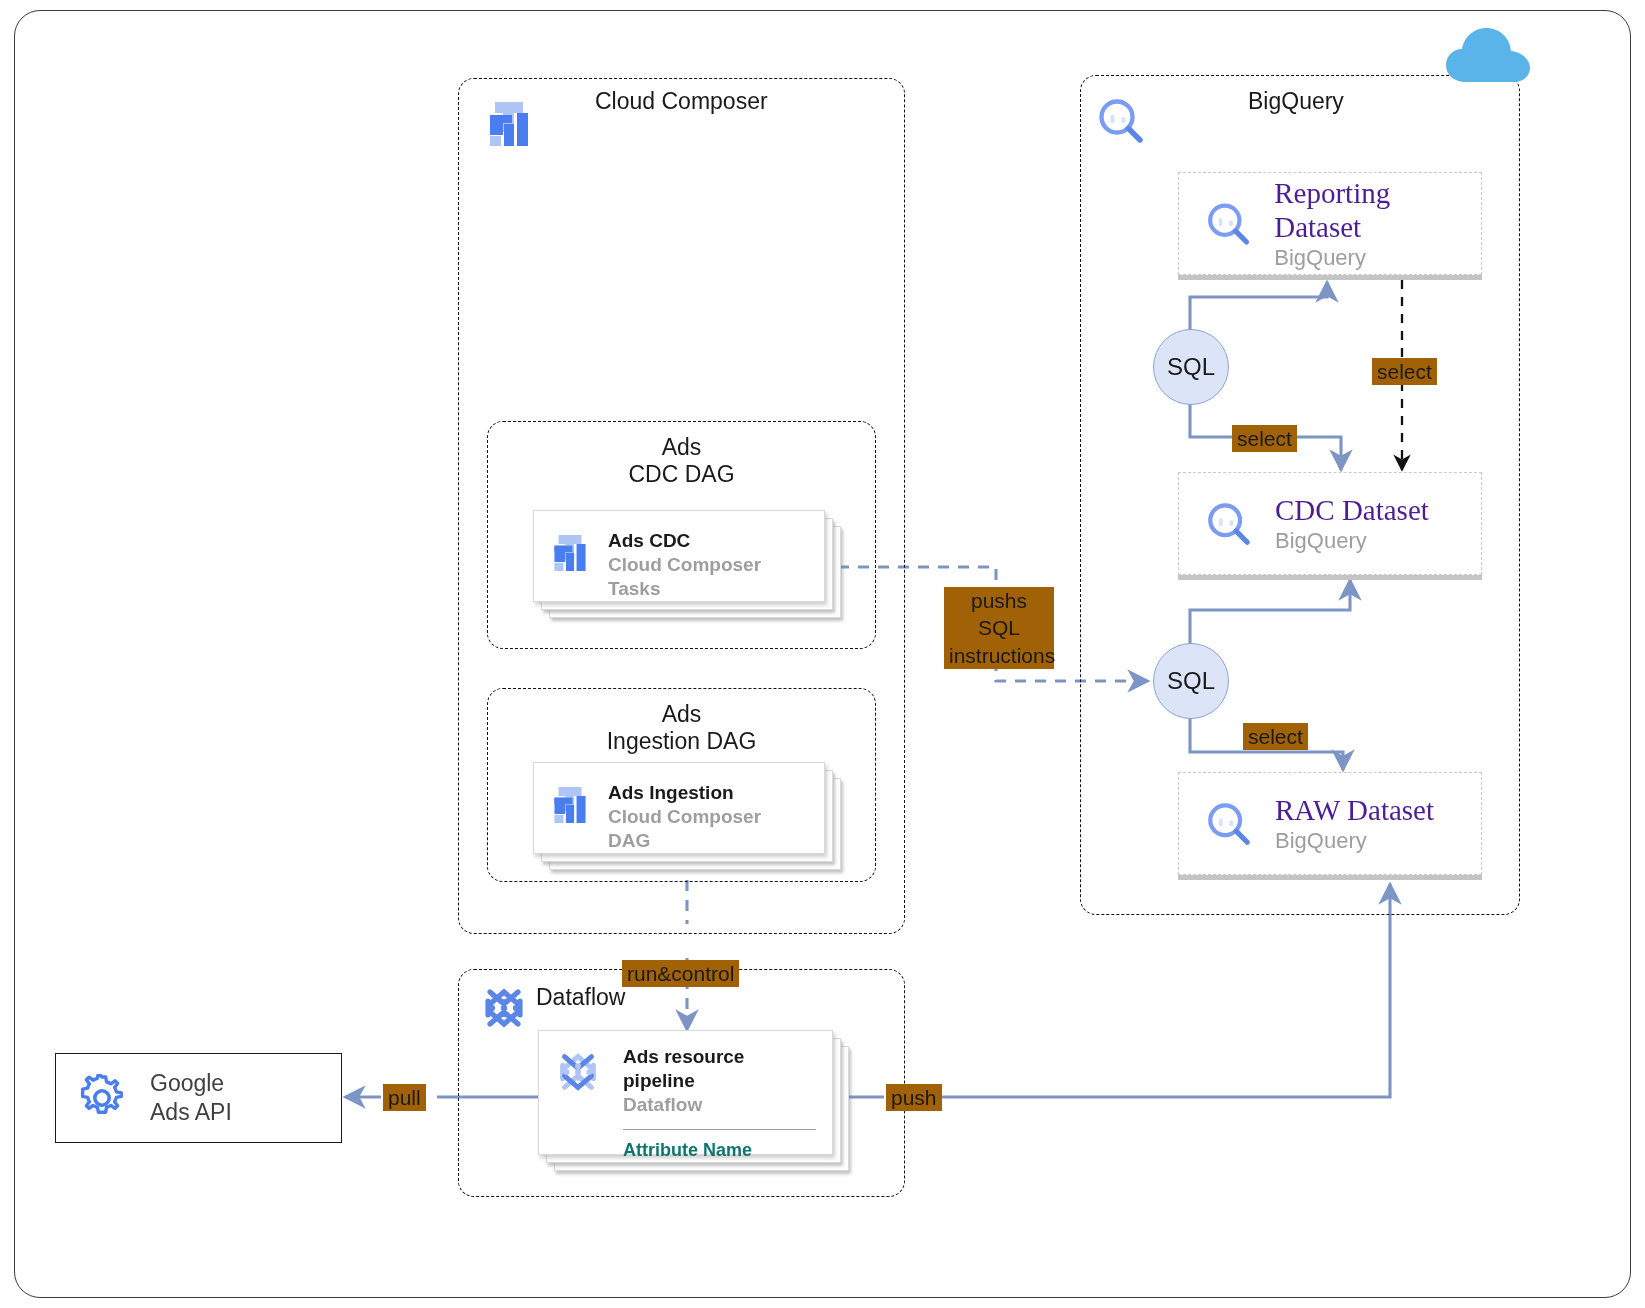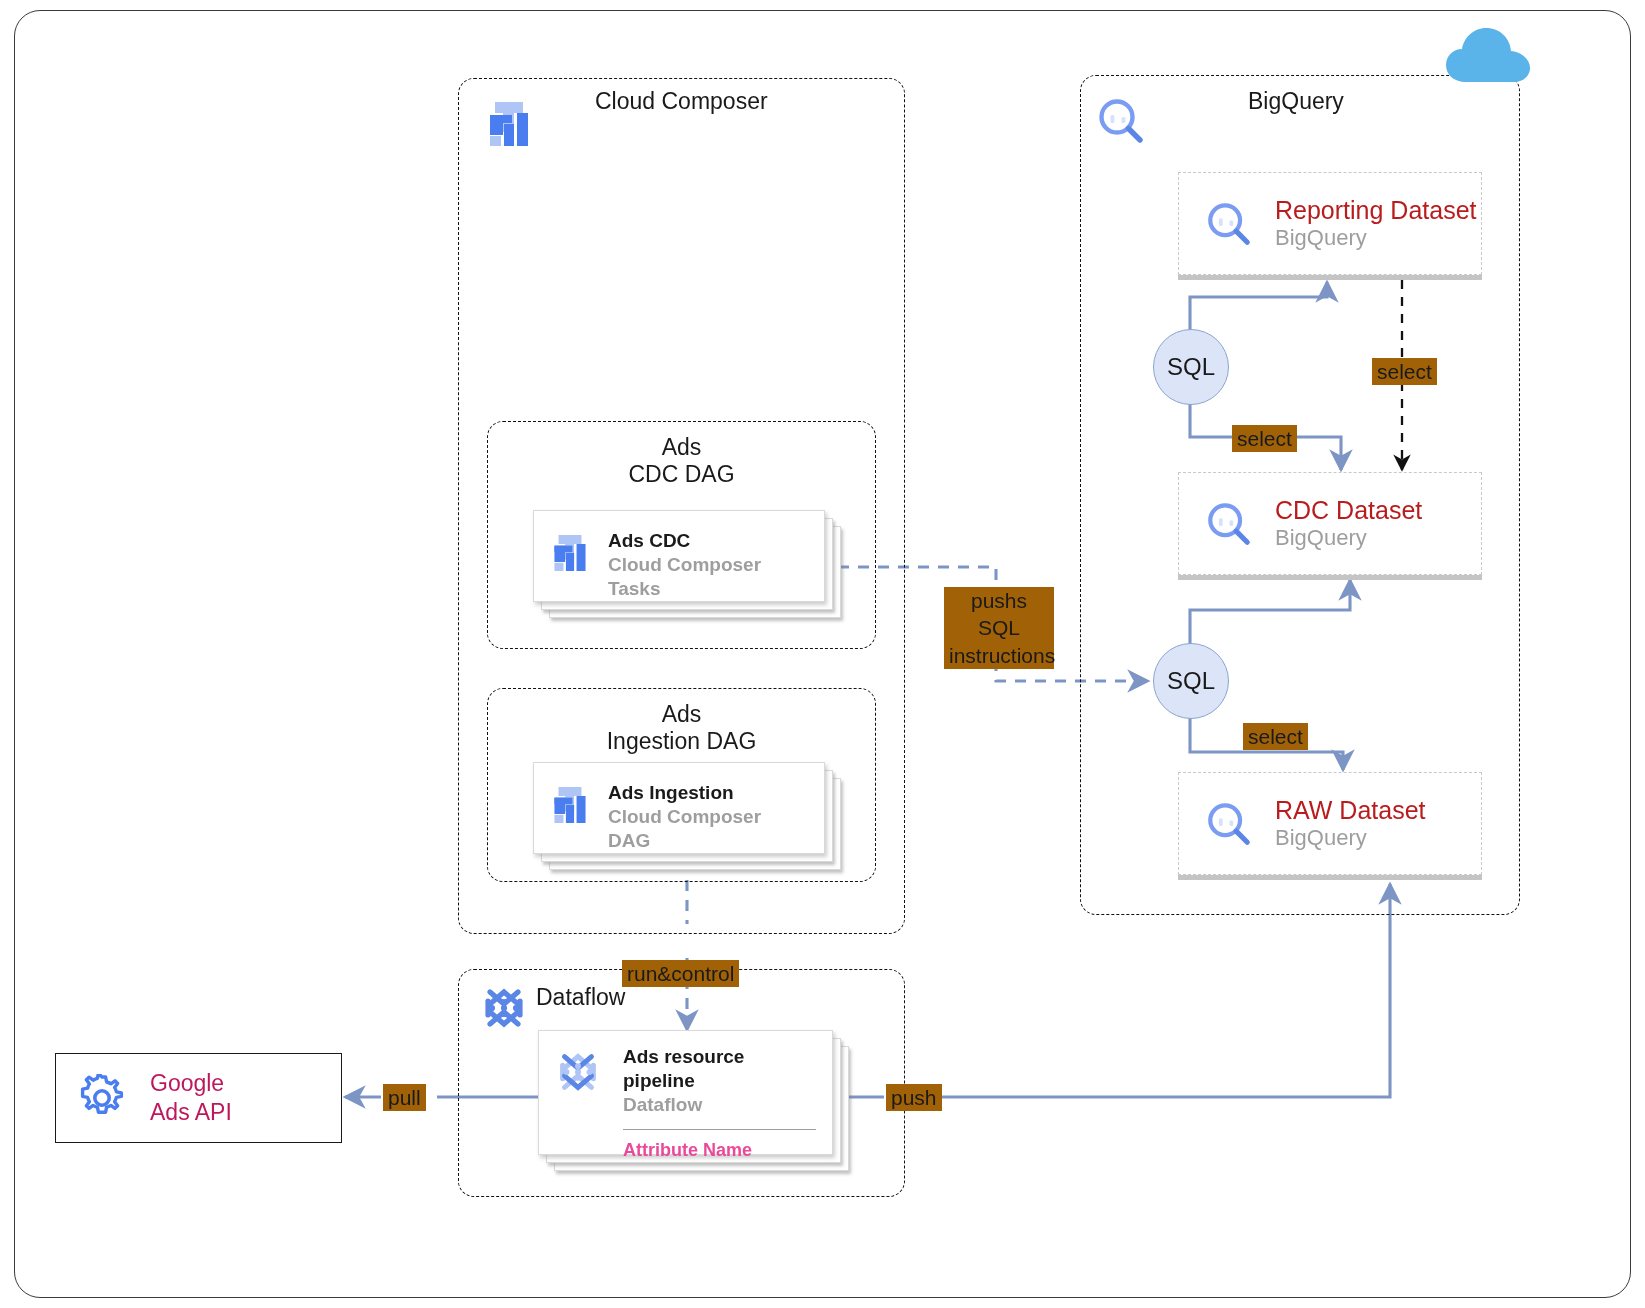--- a/index.html
+++ b/index.html
@@ -52,33 +52,33 @@
     position: absolute; left: 0; top: 0;
     width: 100%; height: 100%;
     display: flex; align-items: flex-start;
     padding: 16px 14px 10px 18px;
   }
   .card-icon { flex: 0 0 auto; margin-right: 20px; margin-top: 6px; }
   .card-text { flex: 1 1 auto; padding-top: 2px; font-weight: bold; }
   .card-title { font-size: 19px; color: #1a1a1a; line-height: 1.27; }
   .card-sub   { font-size: 19px; color: #9e9e9e; line-height: 1.27; }
   .card-rule  { height: 1px; background: #9e9e9e; margin: 12px 4px 10px 0; }
-  .card-attr  { font-size: 18px; color: #ec4899; }
+  .card-attr  { font-size: 18px; color: #0f766e; }
 
   
   .dataset {
     position: absolute;
     border: 1.4px dashed #c9c9c9;
     background: #fff;
     display: flex; align-items: center;
     padding-left: 26px;
     box-shadow: 0 5px 0 0 #c4c4c4;
   }
   .dataset .ds-text { margin-left: 22px; }
-  .ds-title { font-size: 25px; color: #b91c1c; line-height: 1.2; }
+  .ds-title { font-size: 29px; color: #4c1d95; line-height: 1.2; font-family: Liberation Serif, serif; }
   .ds-sub   { font-size: 22px; color: #9e9e9e; line-height: 1.2; }
 
   
   .sql-node {
     position: absolute;
     border-radius: 50%;
     background: #dce5f7;
     border: 1.6px solid #8ba4cf;
     display: flex; align-items: center; justify-content: center;
     font-size: 24px; color: #1a1a1a;
@@ -89,21 +89,21 @@
     font-size: 19px; color: #8a8a8a; line-height: 1.25;
     margin-top: 8px; white-space: pre-line;
   }
   
   .plain-box {
     position: absolute;
     border: 1.6px solid #1a1a1a;
     background: #fff;
     display: flex; align-items: center; padding-left: 22px;
   }
-  .plain-box .pb-text { margin-left: 24px; font-size: 23px; color: #be185d; line-height: 1.25; }
+  .plain-box .pb-text { margin-left: 24px; font-size: 23px; color: #404040; line-height: 1.25; }
 
   
   .edge-label {
     position: absolute;
     font-size: 21px; color: #1a1a1a;
     background: #a16207;
     padding: 0 5px;
     text-align: center; white-space: pre-line; line-height: 1.3;
   }
   svg.overlay {

